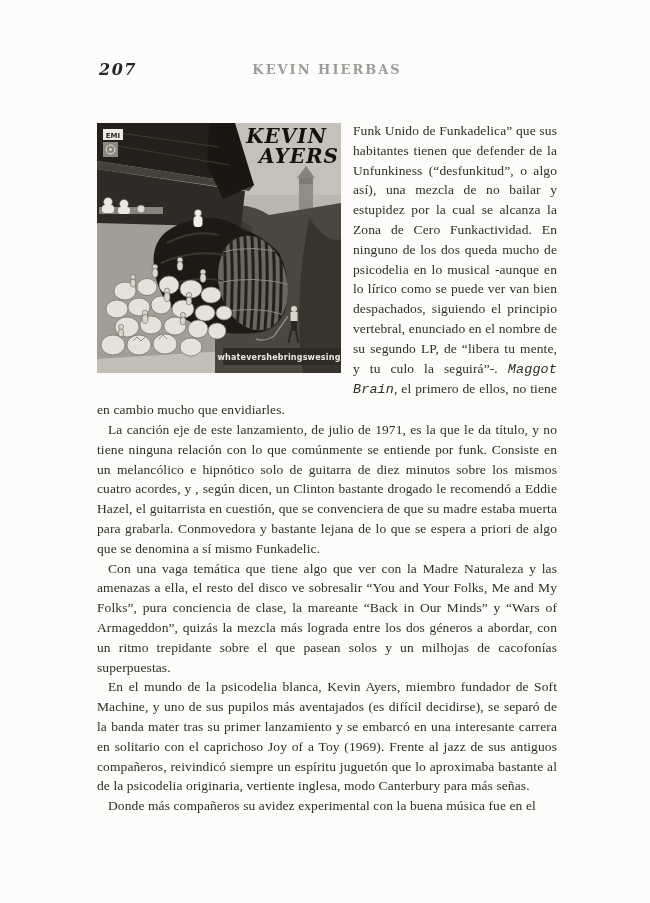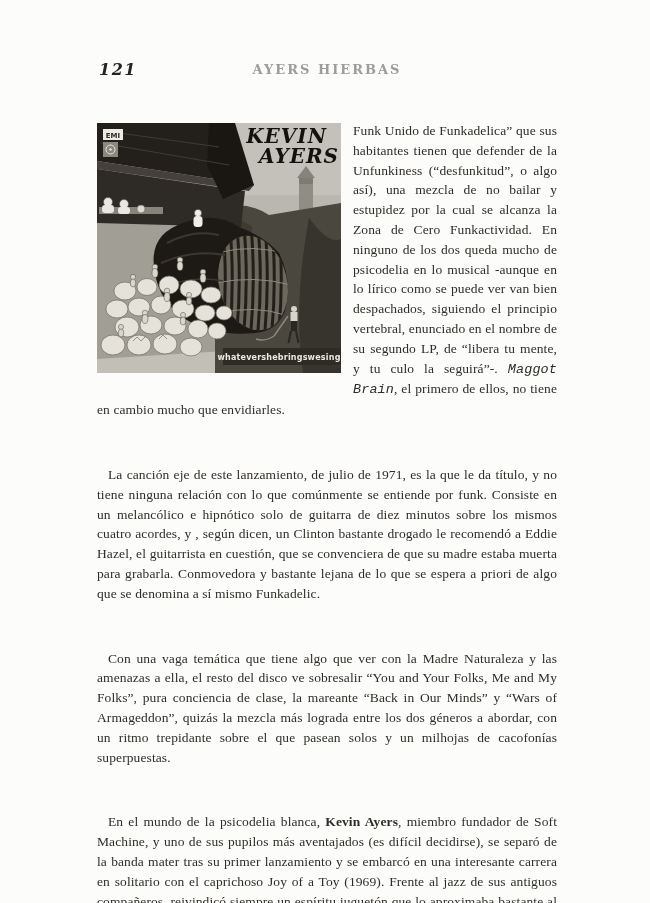--- a/index.html
+++ b/index.html
@@ -39,32 +39,32 @@
   }
   figure.album svg { display: block; }
   p.para {
     margin: 0;
     font-size: 13.5px;
     line-height: 19.8px;
     text-align: justify;
     hyphens: auto;
     letter-spacing: 0.1px;
   }
-  p.para.indent { text-indent: 11px; margin-top: 45px; }
-  p.para b { font-weight: 700; }
+  p.para.indent { text-indent: 11px; }
+  p.para b { font-weight: 400; }
   p.para i { font-style: italic; font-family: Liberation Mono, monospace; }
 </style>
 </head>
 <body>
 
 <div class="page">
 
   <header class="page-header">
-    <span class="page-num">121</span>
-    <span class="head-title">AYERS HIERBAS</span>
+    <span class="page-num">207</span>
+    <span class="head-title">KEVIN HIERBAS</span>
   </header>
 
   <main class="content">
 
     <figure class="album">
       <svg viewBox="0 0 244 250" width="244" height="250" xmlns="http://www.w3.org/2000/svg">
         <defs>
           <clipPath id="basketClip">
             <ellipse cx="156" cy="160" rx="34" ry="48" transform="rotate(-14 156 160)"></ellipse>
           </clipPath>

